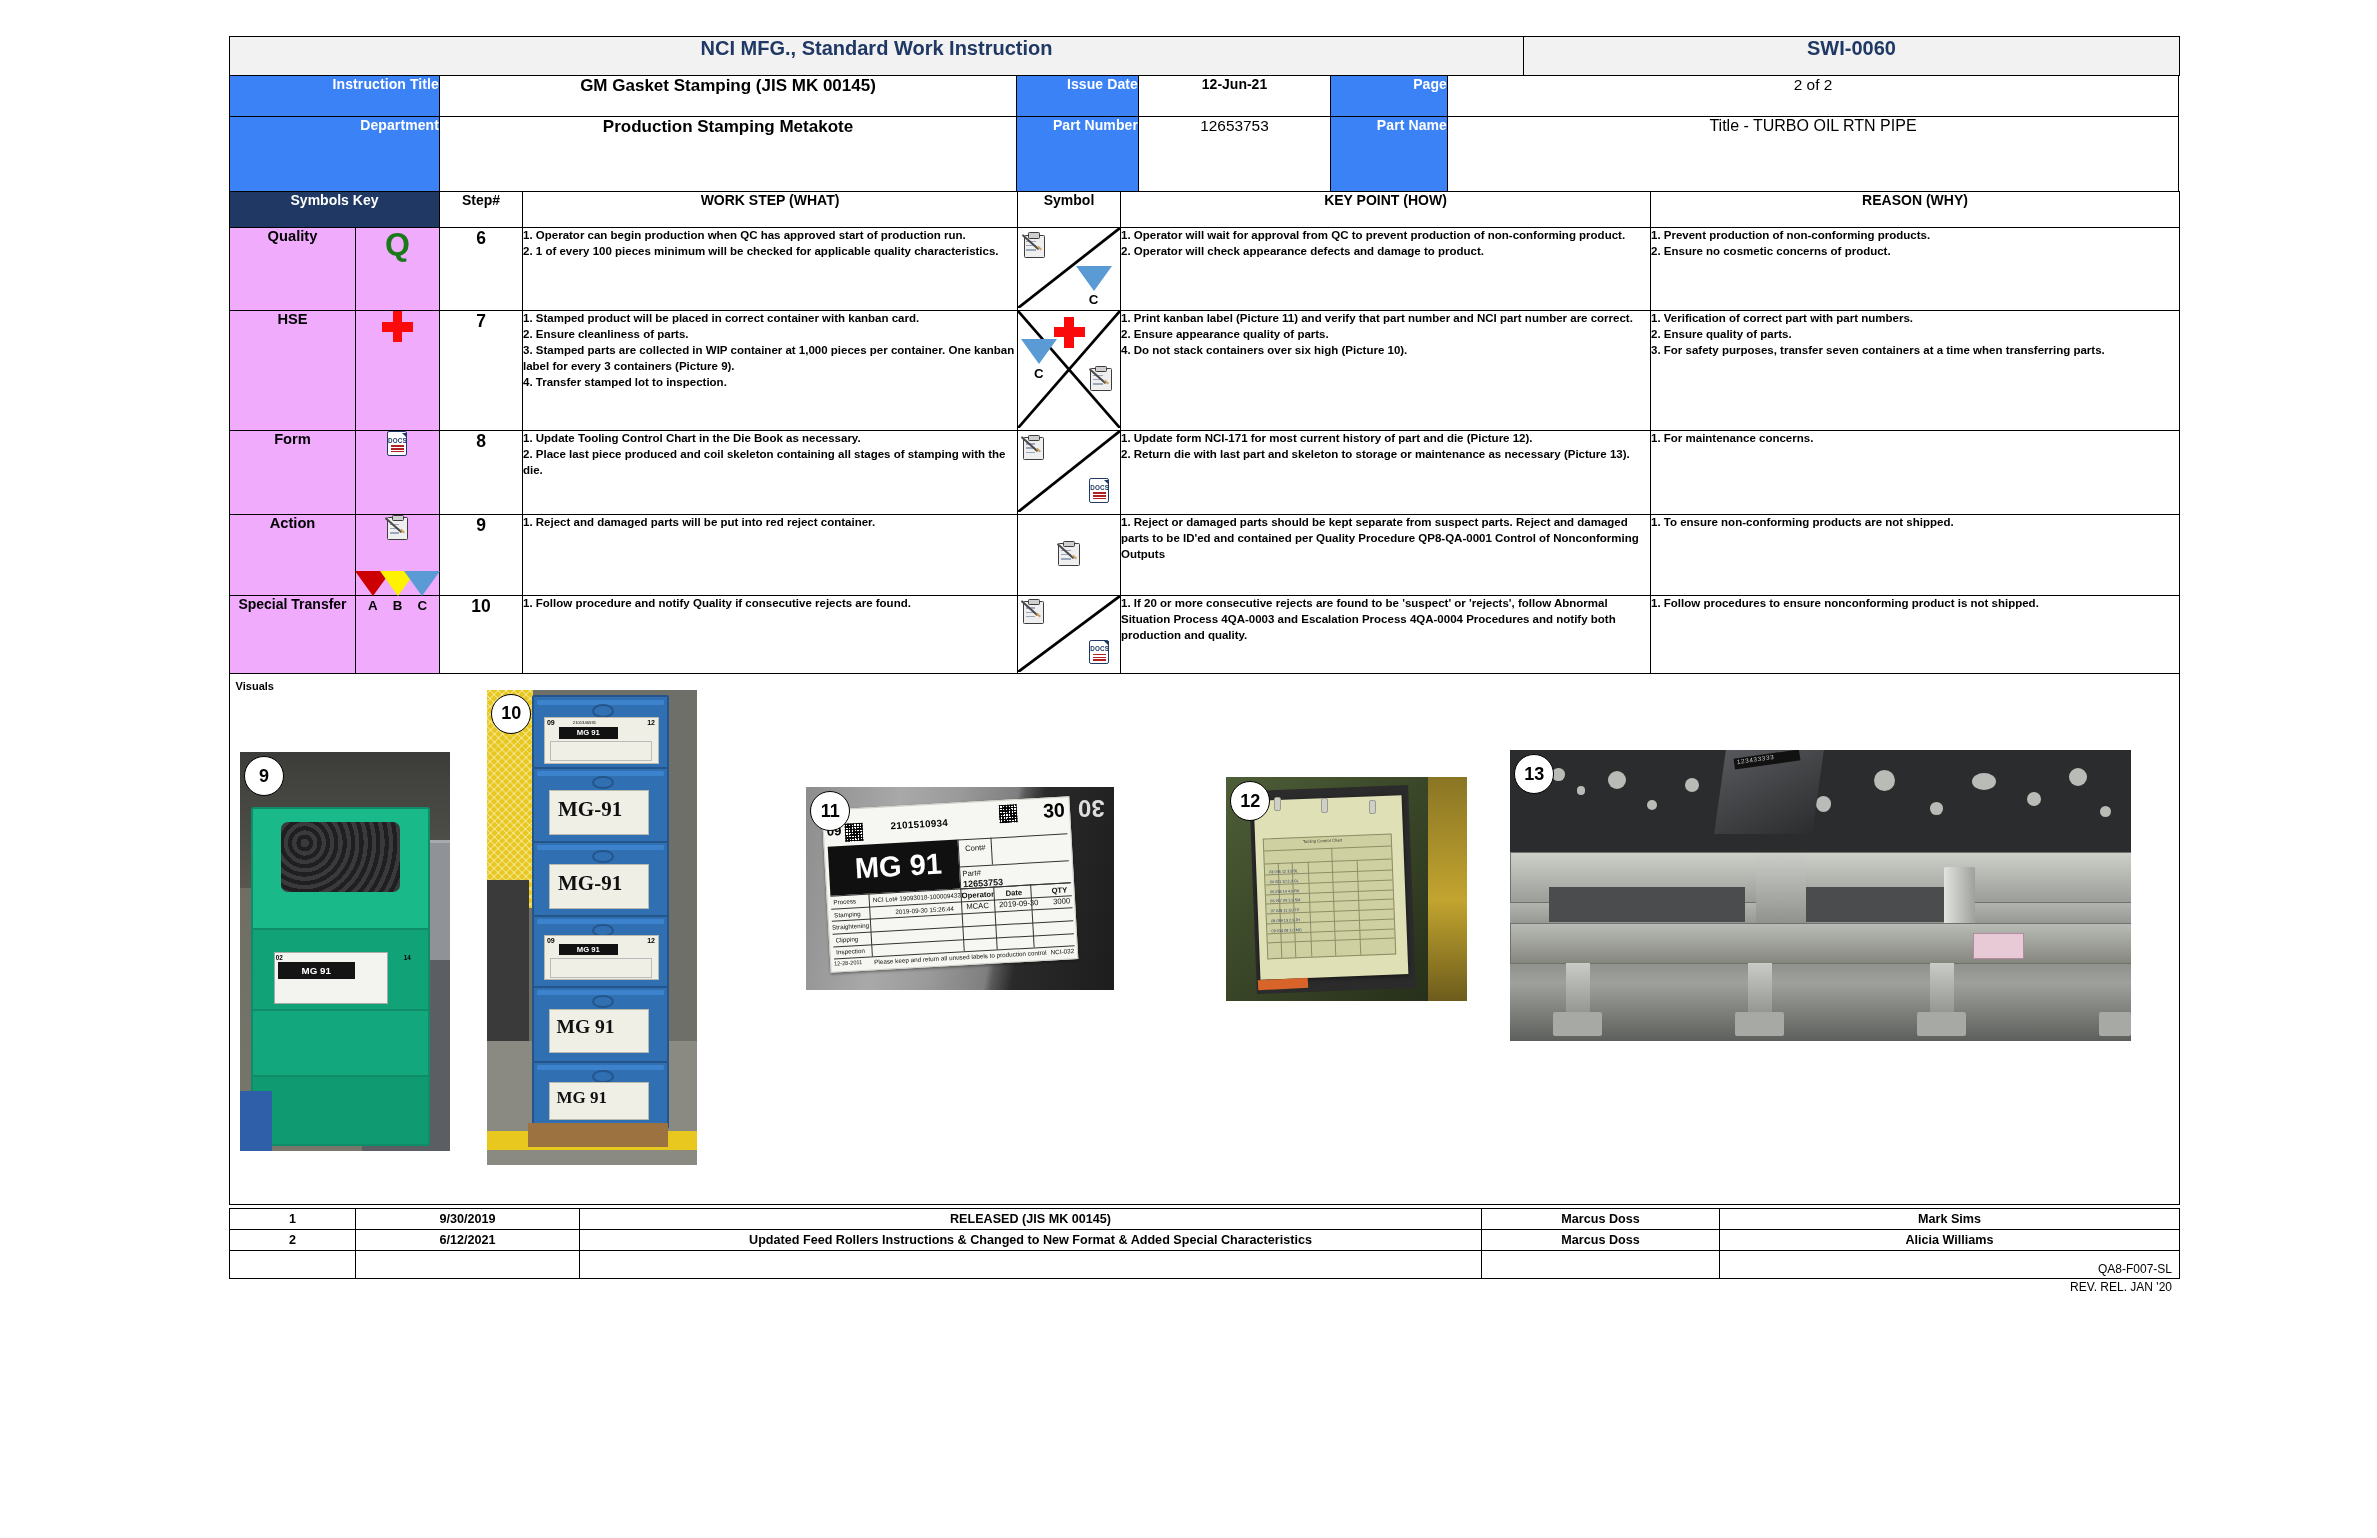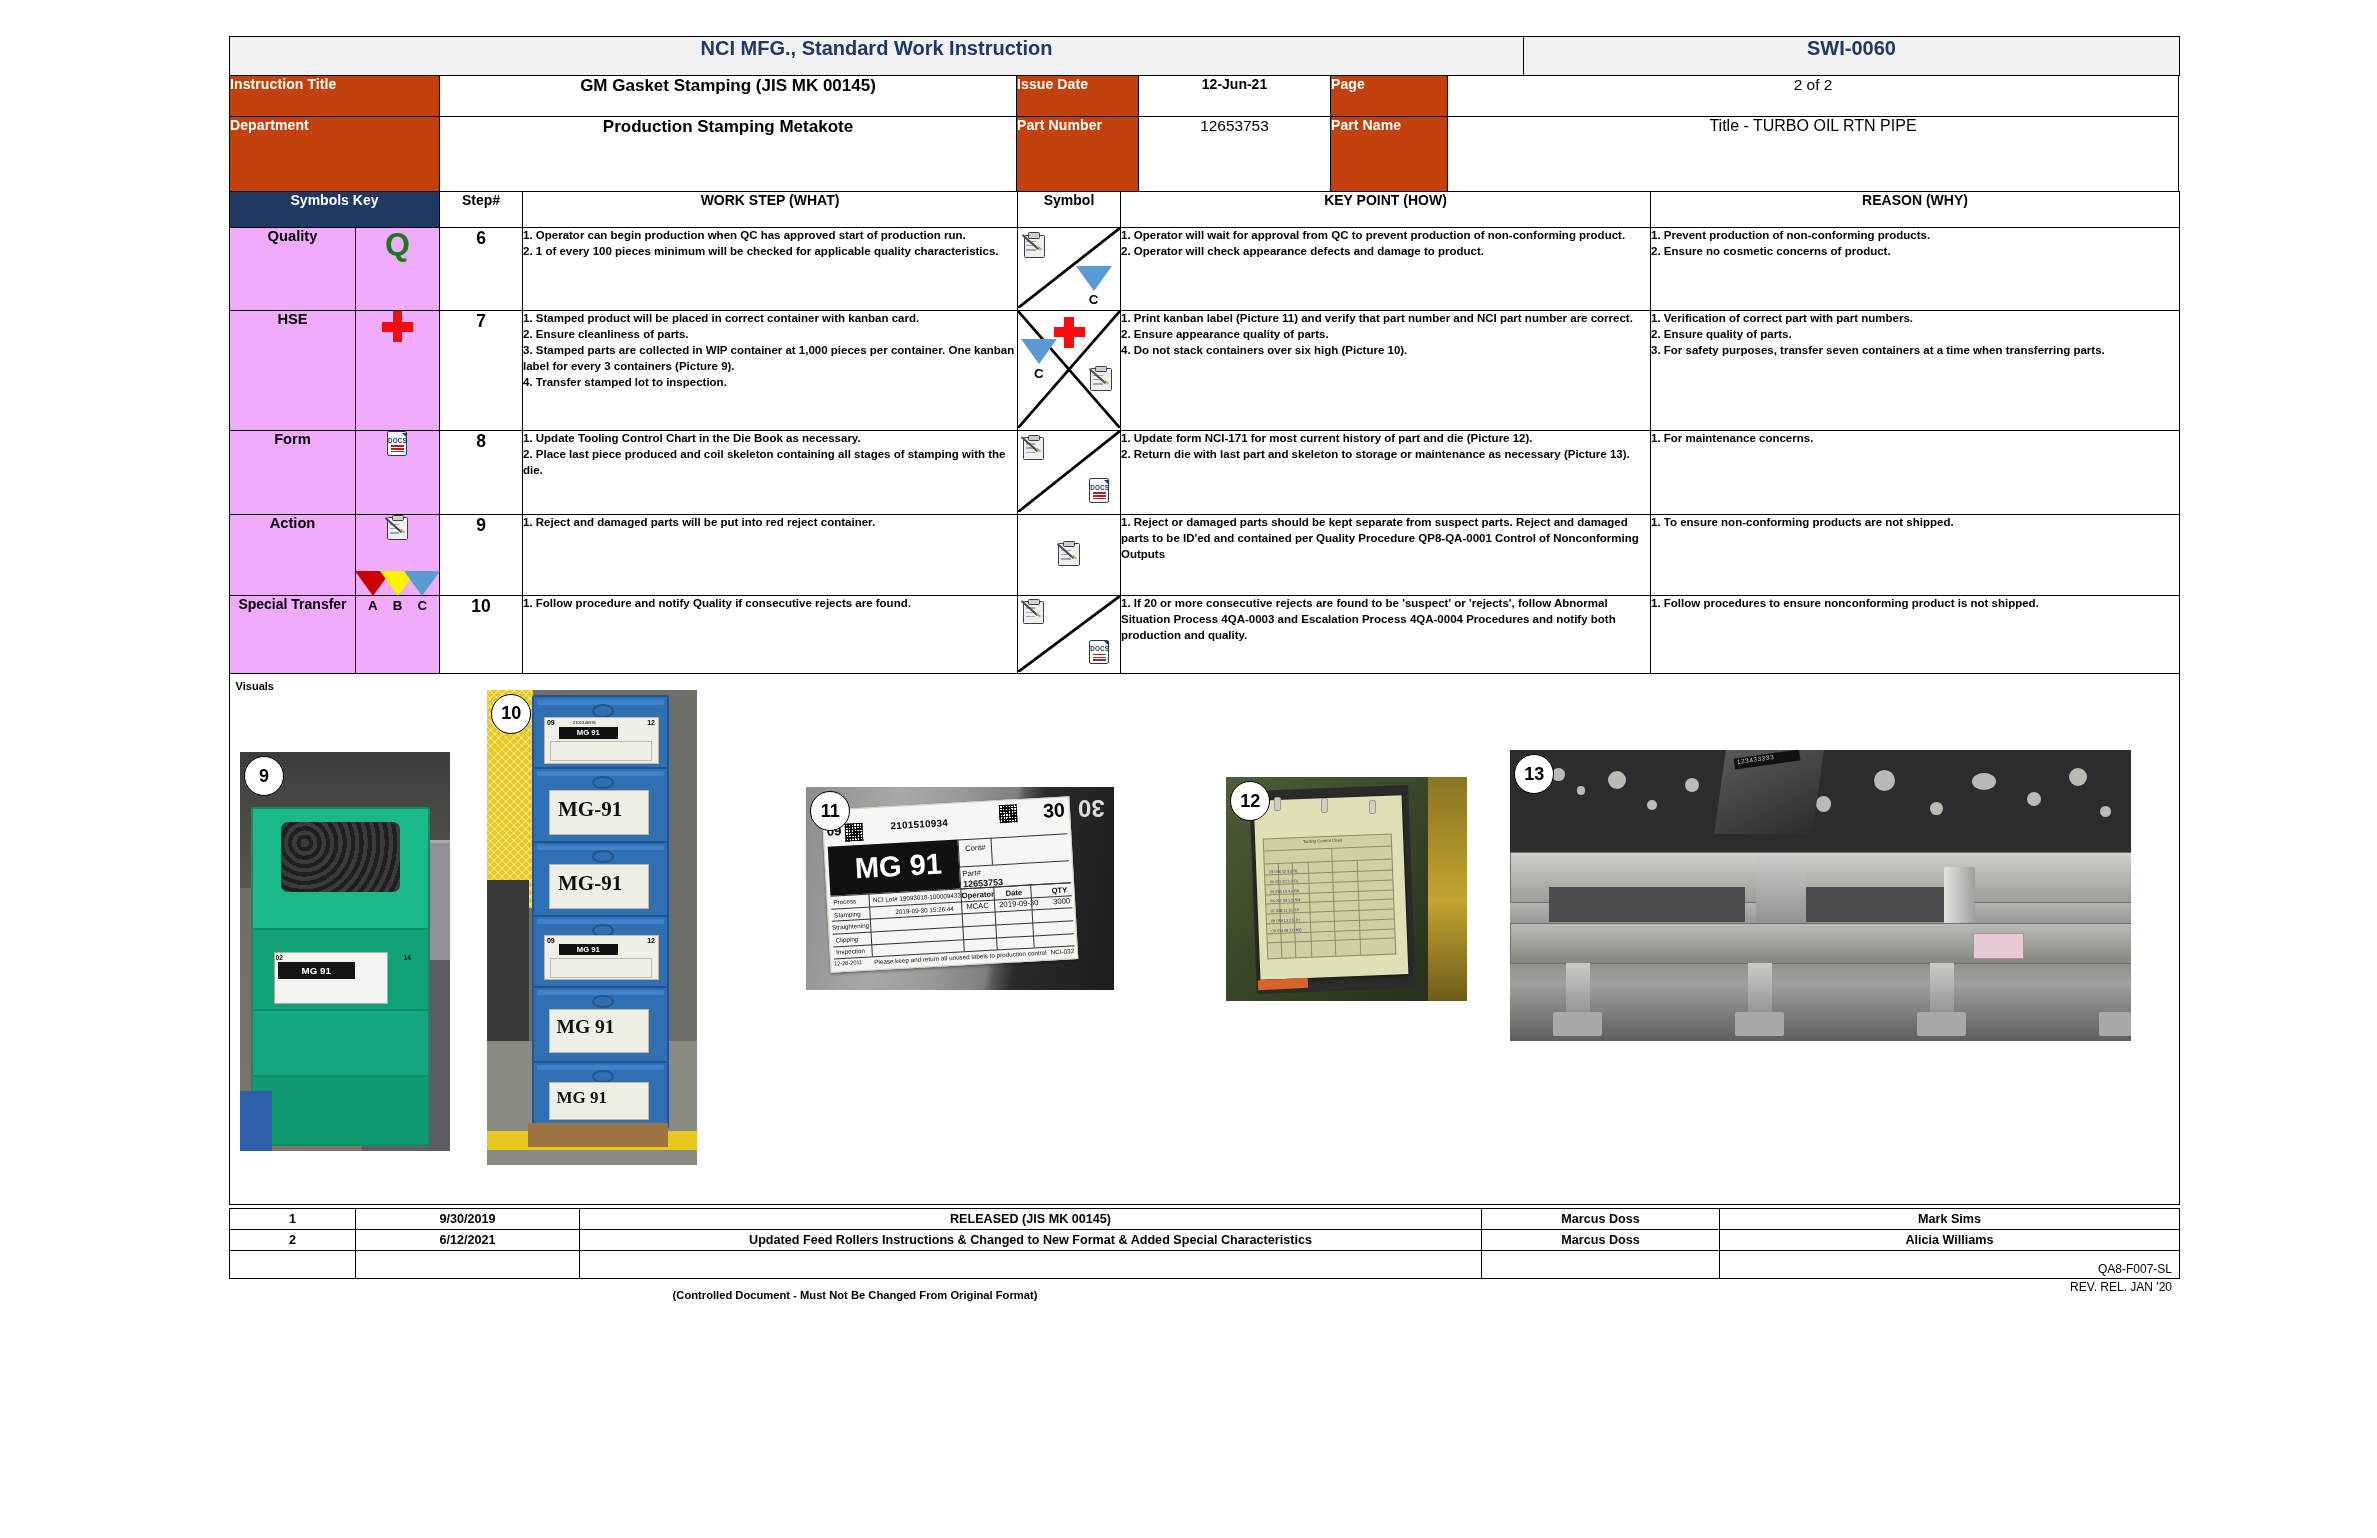--- a/index.html
+++ b/index.html
@@ -4,21 +4,21 @@
 <style>
   html,body{margin:0;padding:0;background:#ffffff;}
   body{width:2377px;height:1538px;font-family:"Liberation Sans",sans-serif;color:#000;-webkit-font-smoothing:none;}
   #page{position:relative;width:2377px;height:1538px;overflow:hidden;}
 
   
   .sheet{position:absolute;left:229px;top:36px;width:1950px;}
   table.grid{border-collapse:collapse;table-layout:fixed;}
   table.grid td,table.grid th{border:1.4px solid #000;padding:0;vertical-align:top;}
 
-  .navy{background:#c2410c;color:#ffffff;font-weight:bold;text-align:left;vertical-align:middle;}
+  .navy{background:#3b82f6;color:#ffffff;font-weight:bold;text-align:right;vertical-align:middle;}
   .ltblue{background:#f0abfc;}
 
   .title-row td{border:1.4px solid #000;height:38px;vertical-align:middle;}
   .doc-title{color:#1F3864;font-weight:bold;font-size:20px;text-align:center;background:#F2F2F2;}
   .doc-code{color:#1F3864;font-weight:bold;font-size:20px;text-align:center;background:#F2F2F2;}
 
   .hdr-lbl{font-size:14px;letter-spacing:0.1px;}
   .hdr-val{font-weight:bold;font-size:17px;text-align:center;vertical-align:middle;}
   .hdr-val-sm{font-weight:bold;font-size:14px;text-align:center;vertical-align:middle;}
 
@@ -600,21 +600,20 @@
         <td></td>
         <td></td>
         <td></td>
         <td></td>
         <td></td>
       </tr>
     </tbody>
       </table>
 
     <div style="position:relative;width:1950px;margin-top:9.8px">
-      <div class="ctrlnote" style="width:1252px">(Controlled Document - Must Not Be Changed From Original Format)</div>
       <div class="qacode" style="top:-29px;right:7px">
         <div>QA8-F007-SL</div>
         <div>REV. REL. JAN '20</div>
       </div>
     </div>
 
   </div>
 </div>
 
 

